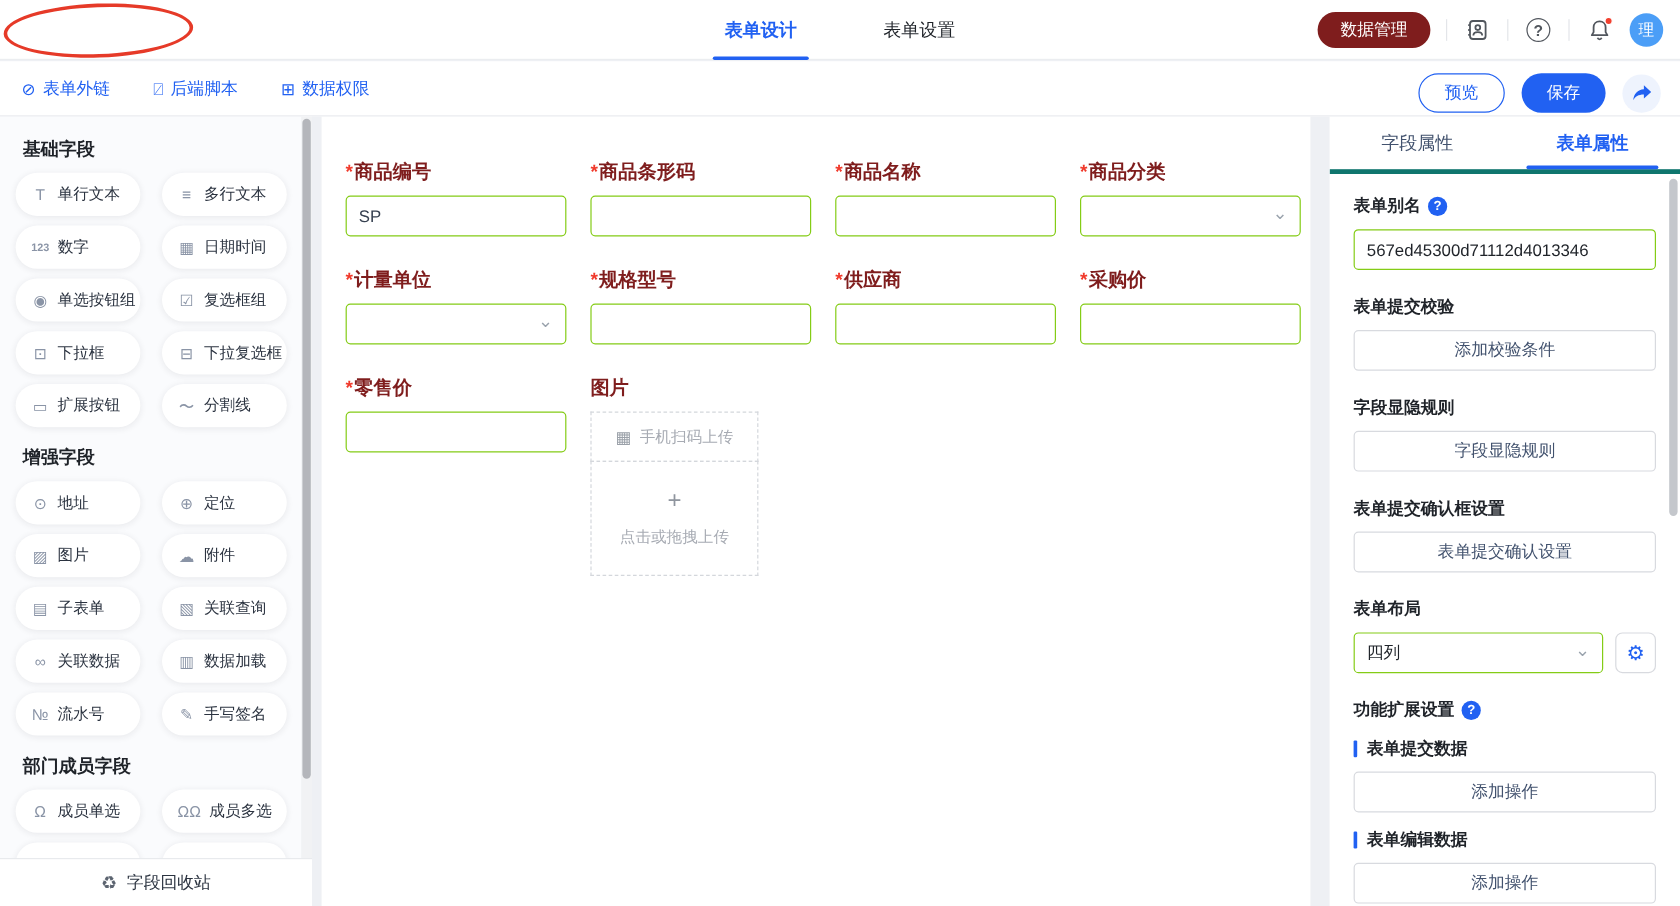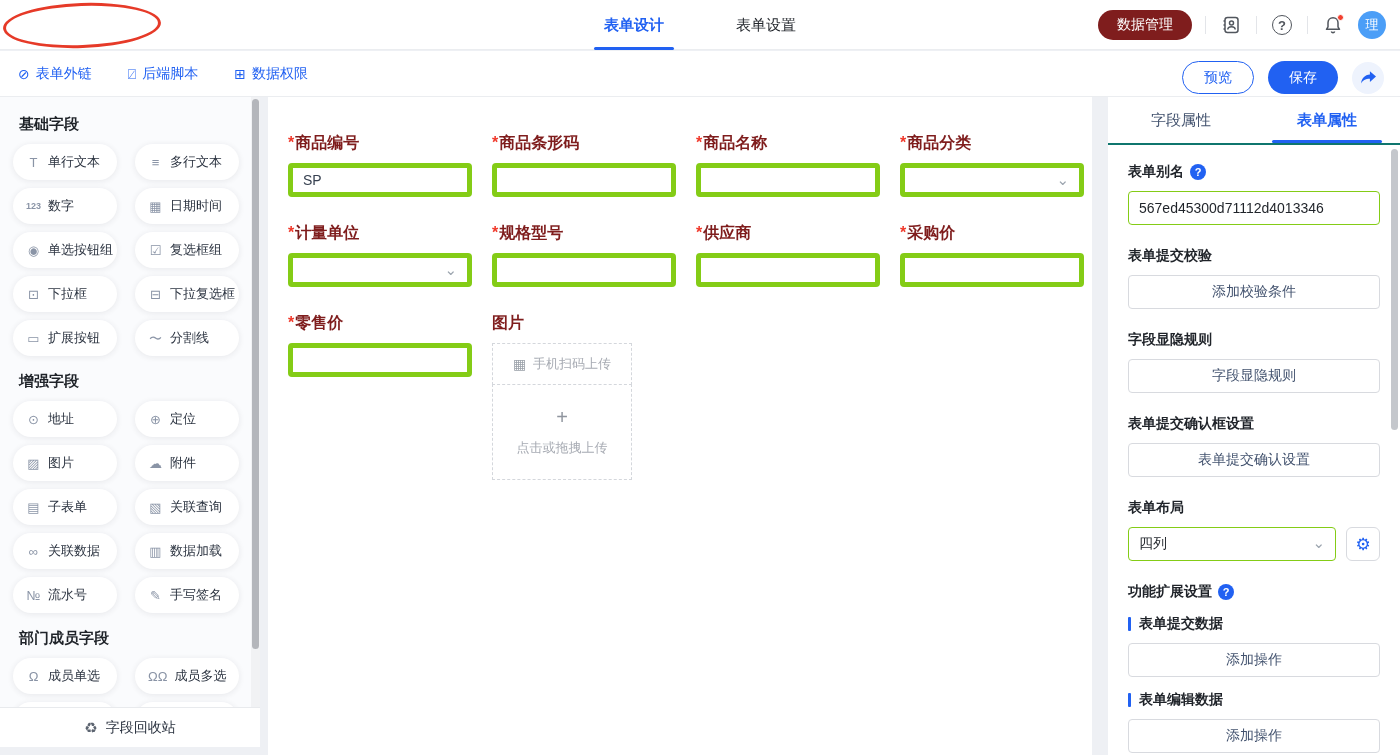--- a/index.html
+++ b/index.html
@@ -43,52 +43,52 @@
   .tool-link { display:flex; align-items:center; gap:6px; color:#2161f2; font-size:14px; cursor:pointer; }
   .tool-link .glyph { font-size:14px; line-height:1; }
   .tool-right { position:absolute; right:16px; top:0; height:53px; display:flex; align-items:center; gap:14px; }
   .btn-outline { height:33px; padding:0 21px; border:1px solid #2161f2; color:#2161f2; background:#fff;
     border-radius:17px; font-size:14px; cursor:pointer; }
   .btn-primary { height:33px; padding:0 21px; border:none; color:#fff; background:#2161f2;
     border-radius:17px; font-size:14px; cursor:pointer; }
   .share-btn { width:32px; height:32px; border-radius:50%; background:#eef3fd; border:none;
     display:flex; align-items:center; justify-content:center; cursor:pointer; }
   
-  .sidebar { position:absolute; top:97px; bottom:8px; left:0; width:260px; background:#fafbfd; overflow:hidden; }
+  .sidebar { position:absolute; top:97px; bottom:0; left:0; width:260px; background:#fafbfd; overflow:hidden; }
   .sb-inner { padding:2px 0 0 13px; }
   .group-title { font-size:15px; font-weight:700; color:#1f2329; margin:16px 0 10px 6px; }
   .pill-grid { display:grid; grid-template-columns:104px 104px; column-gap:18px; row-gap:8px; }
   .pill { height:36px; background:#fff; border-radius:18px; box-shadow:0 1px 6px rgba(31,35,41,.09);
     display:flex; align-items:center; gap:7px; padding-left:13px; font-size:13px; color:#2b3340; cursor:grab; }
   .pill .glyph { color:#8a94a6; font-size:13px; min-width:15px; text-align:center; line-height:1; }
   .pill .glyph.num { font-size:9px; font-weight:700; letter-spacing:0; }
   .sb-track { position:absolute; top:0; right:0; width:9px; bottom:40px; background:#f1f2f4; }
   .sb-thumb { position:absolute; top:2px; right:1px; width:7px; height:550px; background:#b4b6bb; border-radius:4px; cursor:pointer; }
   .sb-footer { position:absolute; left:0; right:0; bottom:0; height:40px; background:#fff;
     border-top:1px solid #e8eaed; display:flex; align-items:center; justify-content:center; gap:8px;
     font-size:14px; color:#2b3340; cursor:pointer; z-index:2; }
   .sb-footer .glyph { color:#5c6470; font-size:15px; }
   
   .canvas { position:absolute; top:97px; bottom:0; left:268px; width:824px; background:#fff; padding:36px 20px; }
   .field-grid { display:grid; grid-template-columns:repeat(4,184px); column-gap:20px; row-gap:26px; align-items:start; }
   .f-label { font-size:16px; font-weight:700; color:#7f1d1d; margin-bottom:9px; }
   .req::before { content:"*"; color:#f0392b; margin-right:1px; }
-  .f-input { height:34px; border:5px solid #84cc16; border-radius:4px; background:#fff;
+  .f-input { height:34px; border:1px solid #84cc16; border-radius:4px; background:#fff;
     display:flex; align-items:center; padding:0 10px; font-size:14px; color:#374151; position:relative; cursor:text; }
   .f-select { cursor:pointer; }
   .chev { position:absolute; right:10px; top:45%; transform:translateY(-50%); color:#9aa3ad; font-size:15px; line-height:1; }
   .upload { width:140px; }
   .up-box { border:1px dashed #d4d7dc; color:#a7abb3; font-size:13px; background:#fff; cursor:pointer; }
   .up-scan { height:42px; display:flex; align-items:center; justify-content:center; gap:7px; }
   .up-scan .glyph { font-size:14px; color:#9aa0a8; }
   .up-drop { height:96px; margin-top:-1px; display:flex; flex-direction:column; align-items:center; justify-content:center; gap:12px; }
   .plus { font-size:20px; color:#8f959e; line-height:1; }
   
   .panel { position:absolute; top:97px; bottom:0; left:1108px; right:0; background:#fff; overflow:hidden; }
-  .p-tabs { height:48px; border-bottom:2px solid #0f766e; display:flex; }
+  .p-tabs { height:48px; border-bottom:4px solid #0f766e; display:flex; }
   .p-tab { flex:1; display:flex; align-items:center; justify-content:center; font-size:15px; color:#42526e;
     position:relative; cursor:pointer; }
   .p-tab.active { color:#2161f2; font-weight:700; }
   .p-tab.active::after { content:""; position:absolute; left:18px; right:18px; bottom:0; height:3px;
     background:#2161f2; border-radius:2px; }
   .p-body { padding:2px 20px 0; }
   .p-title { font-size:14px; font-weight:700; color:#1f2329; margin:16px 0 10px; display:flex; align-items:center; gap:6px; }
   .q-badge { width:16px; height:16px; border-radius:50%; background:#2161f2; color:#fff; font-size:11px;
     font-weight:700; display:flex; align-items:center; justify-content:center; cursor:pointer; }
   .p-input { height:34px; border:1px solid #84cc16; border-radius:4px; display:flex; align-items:center;

